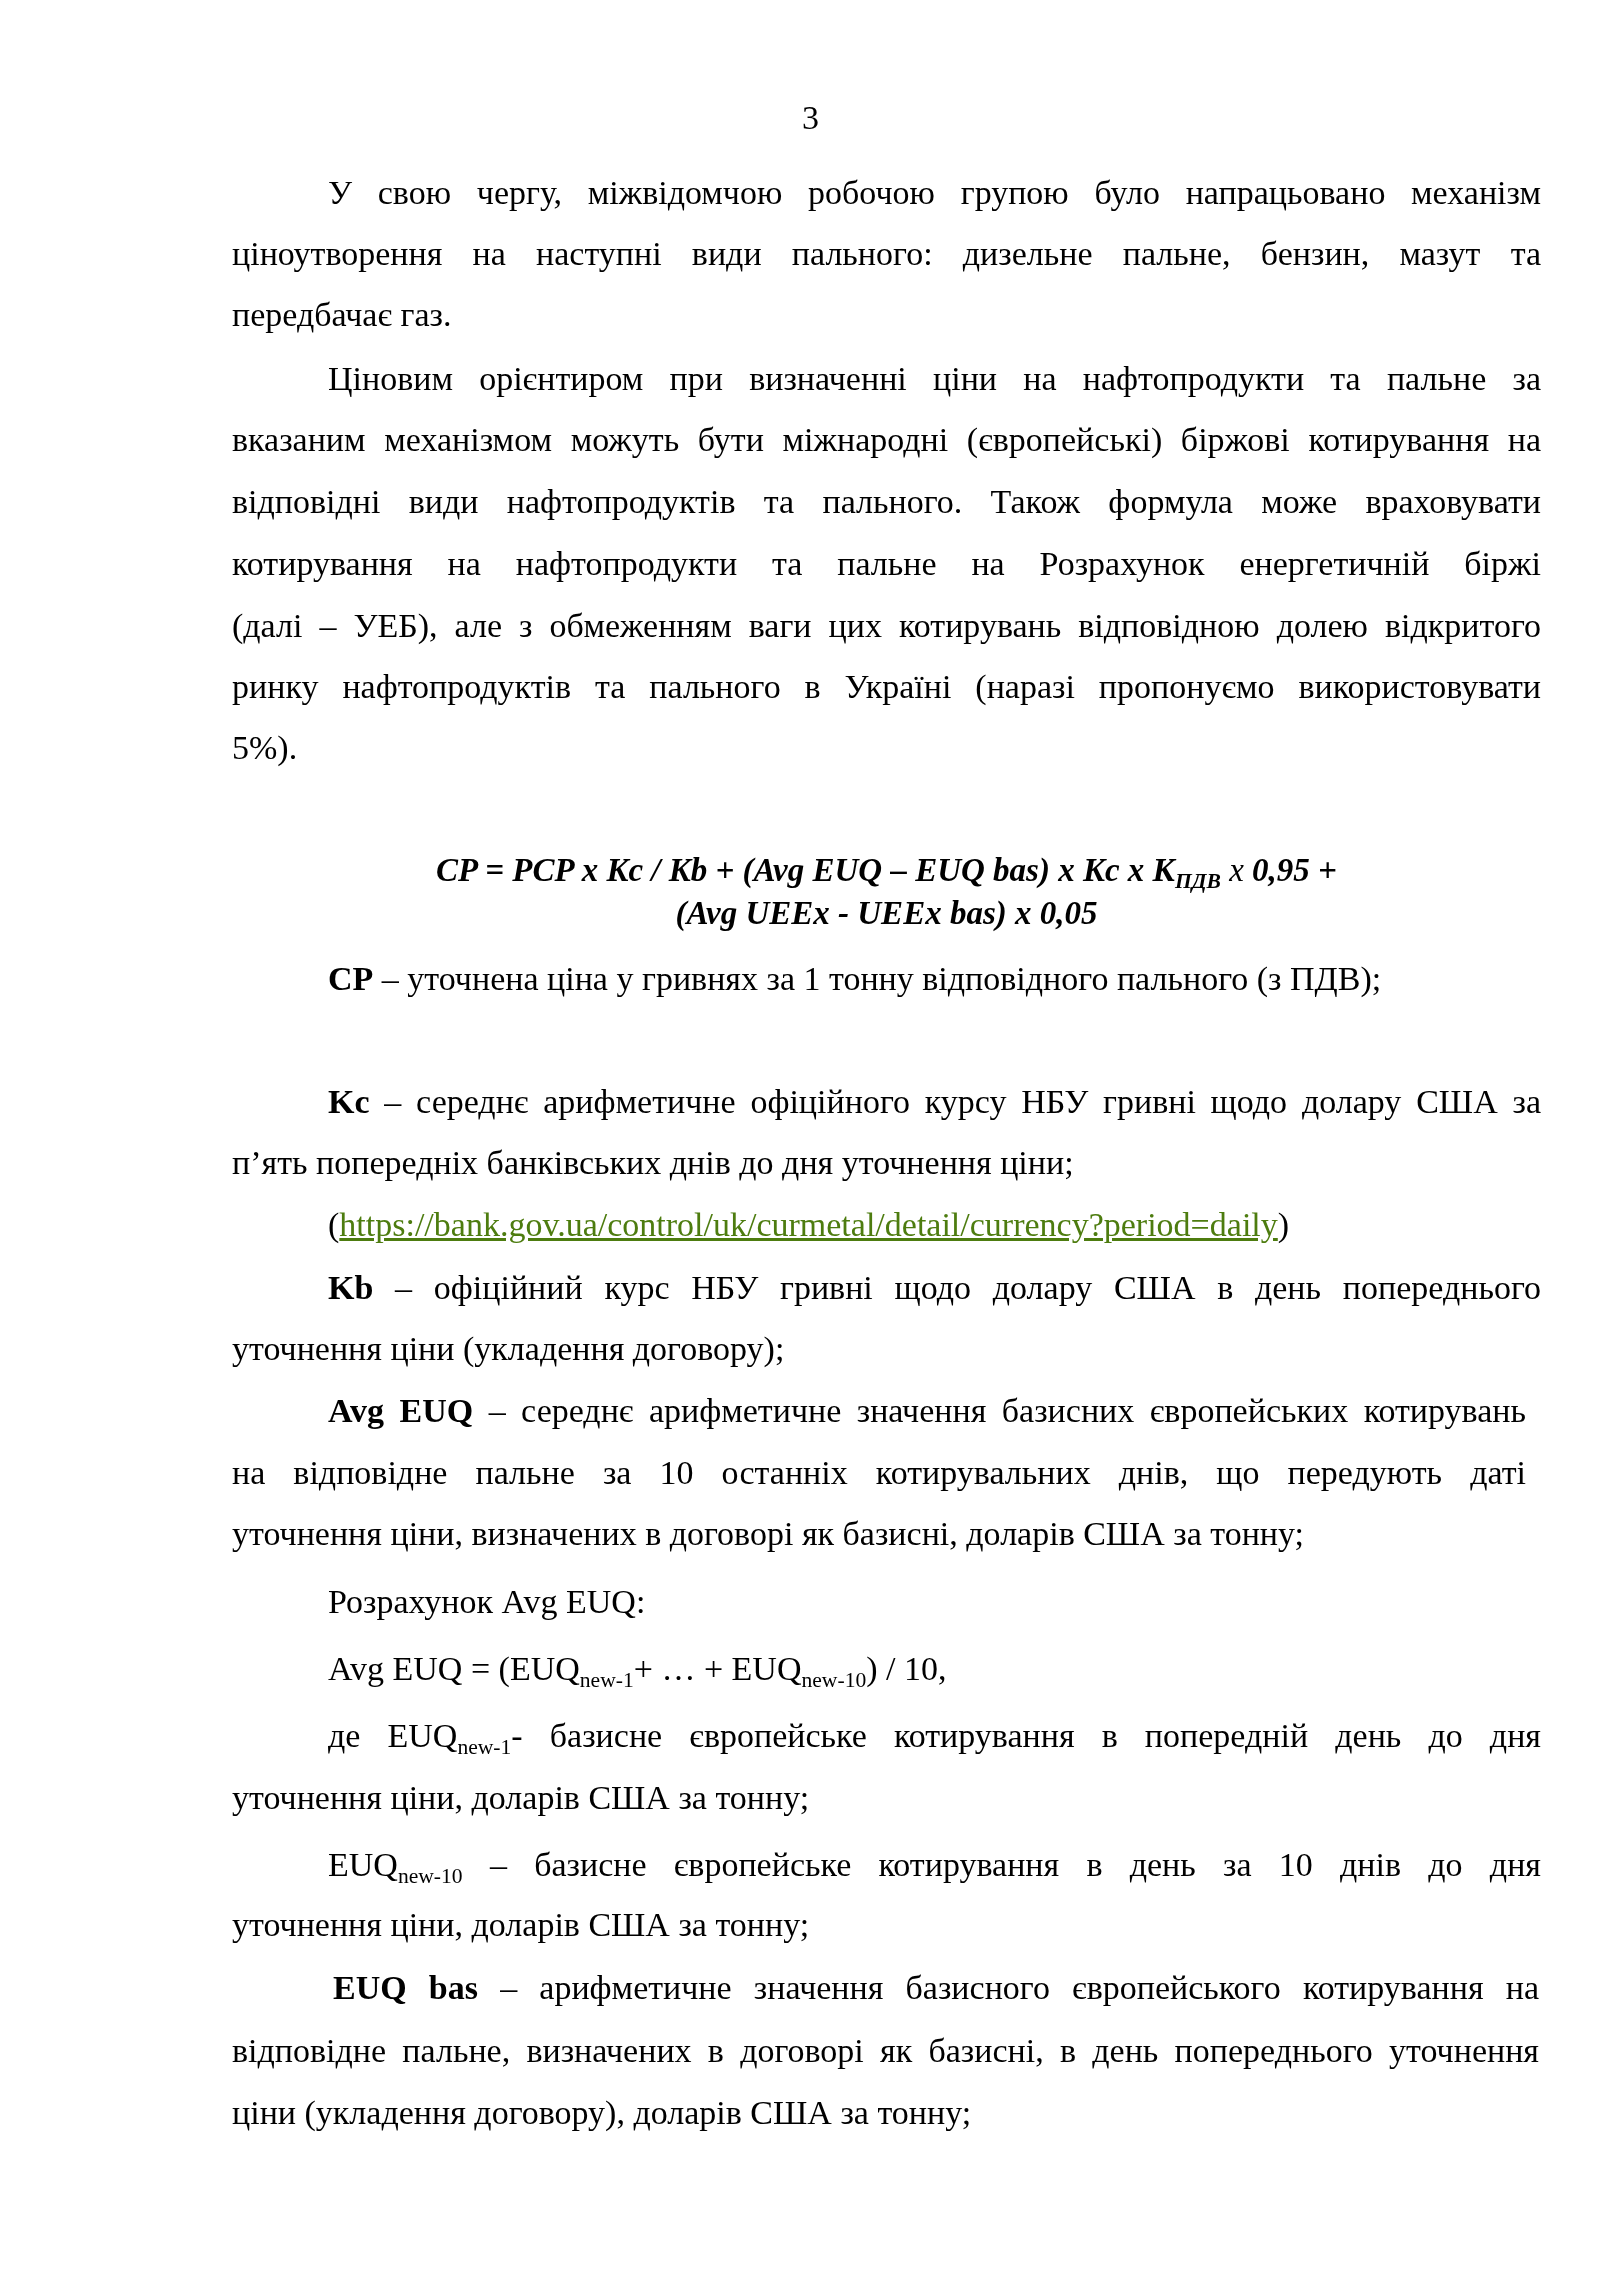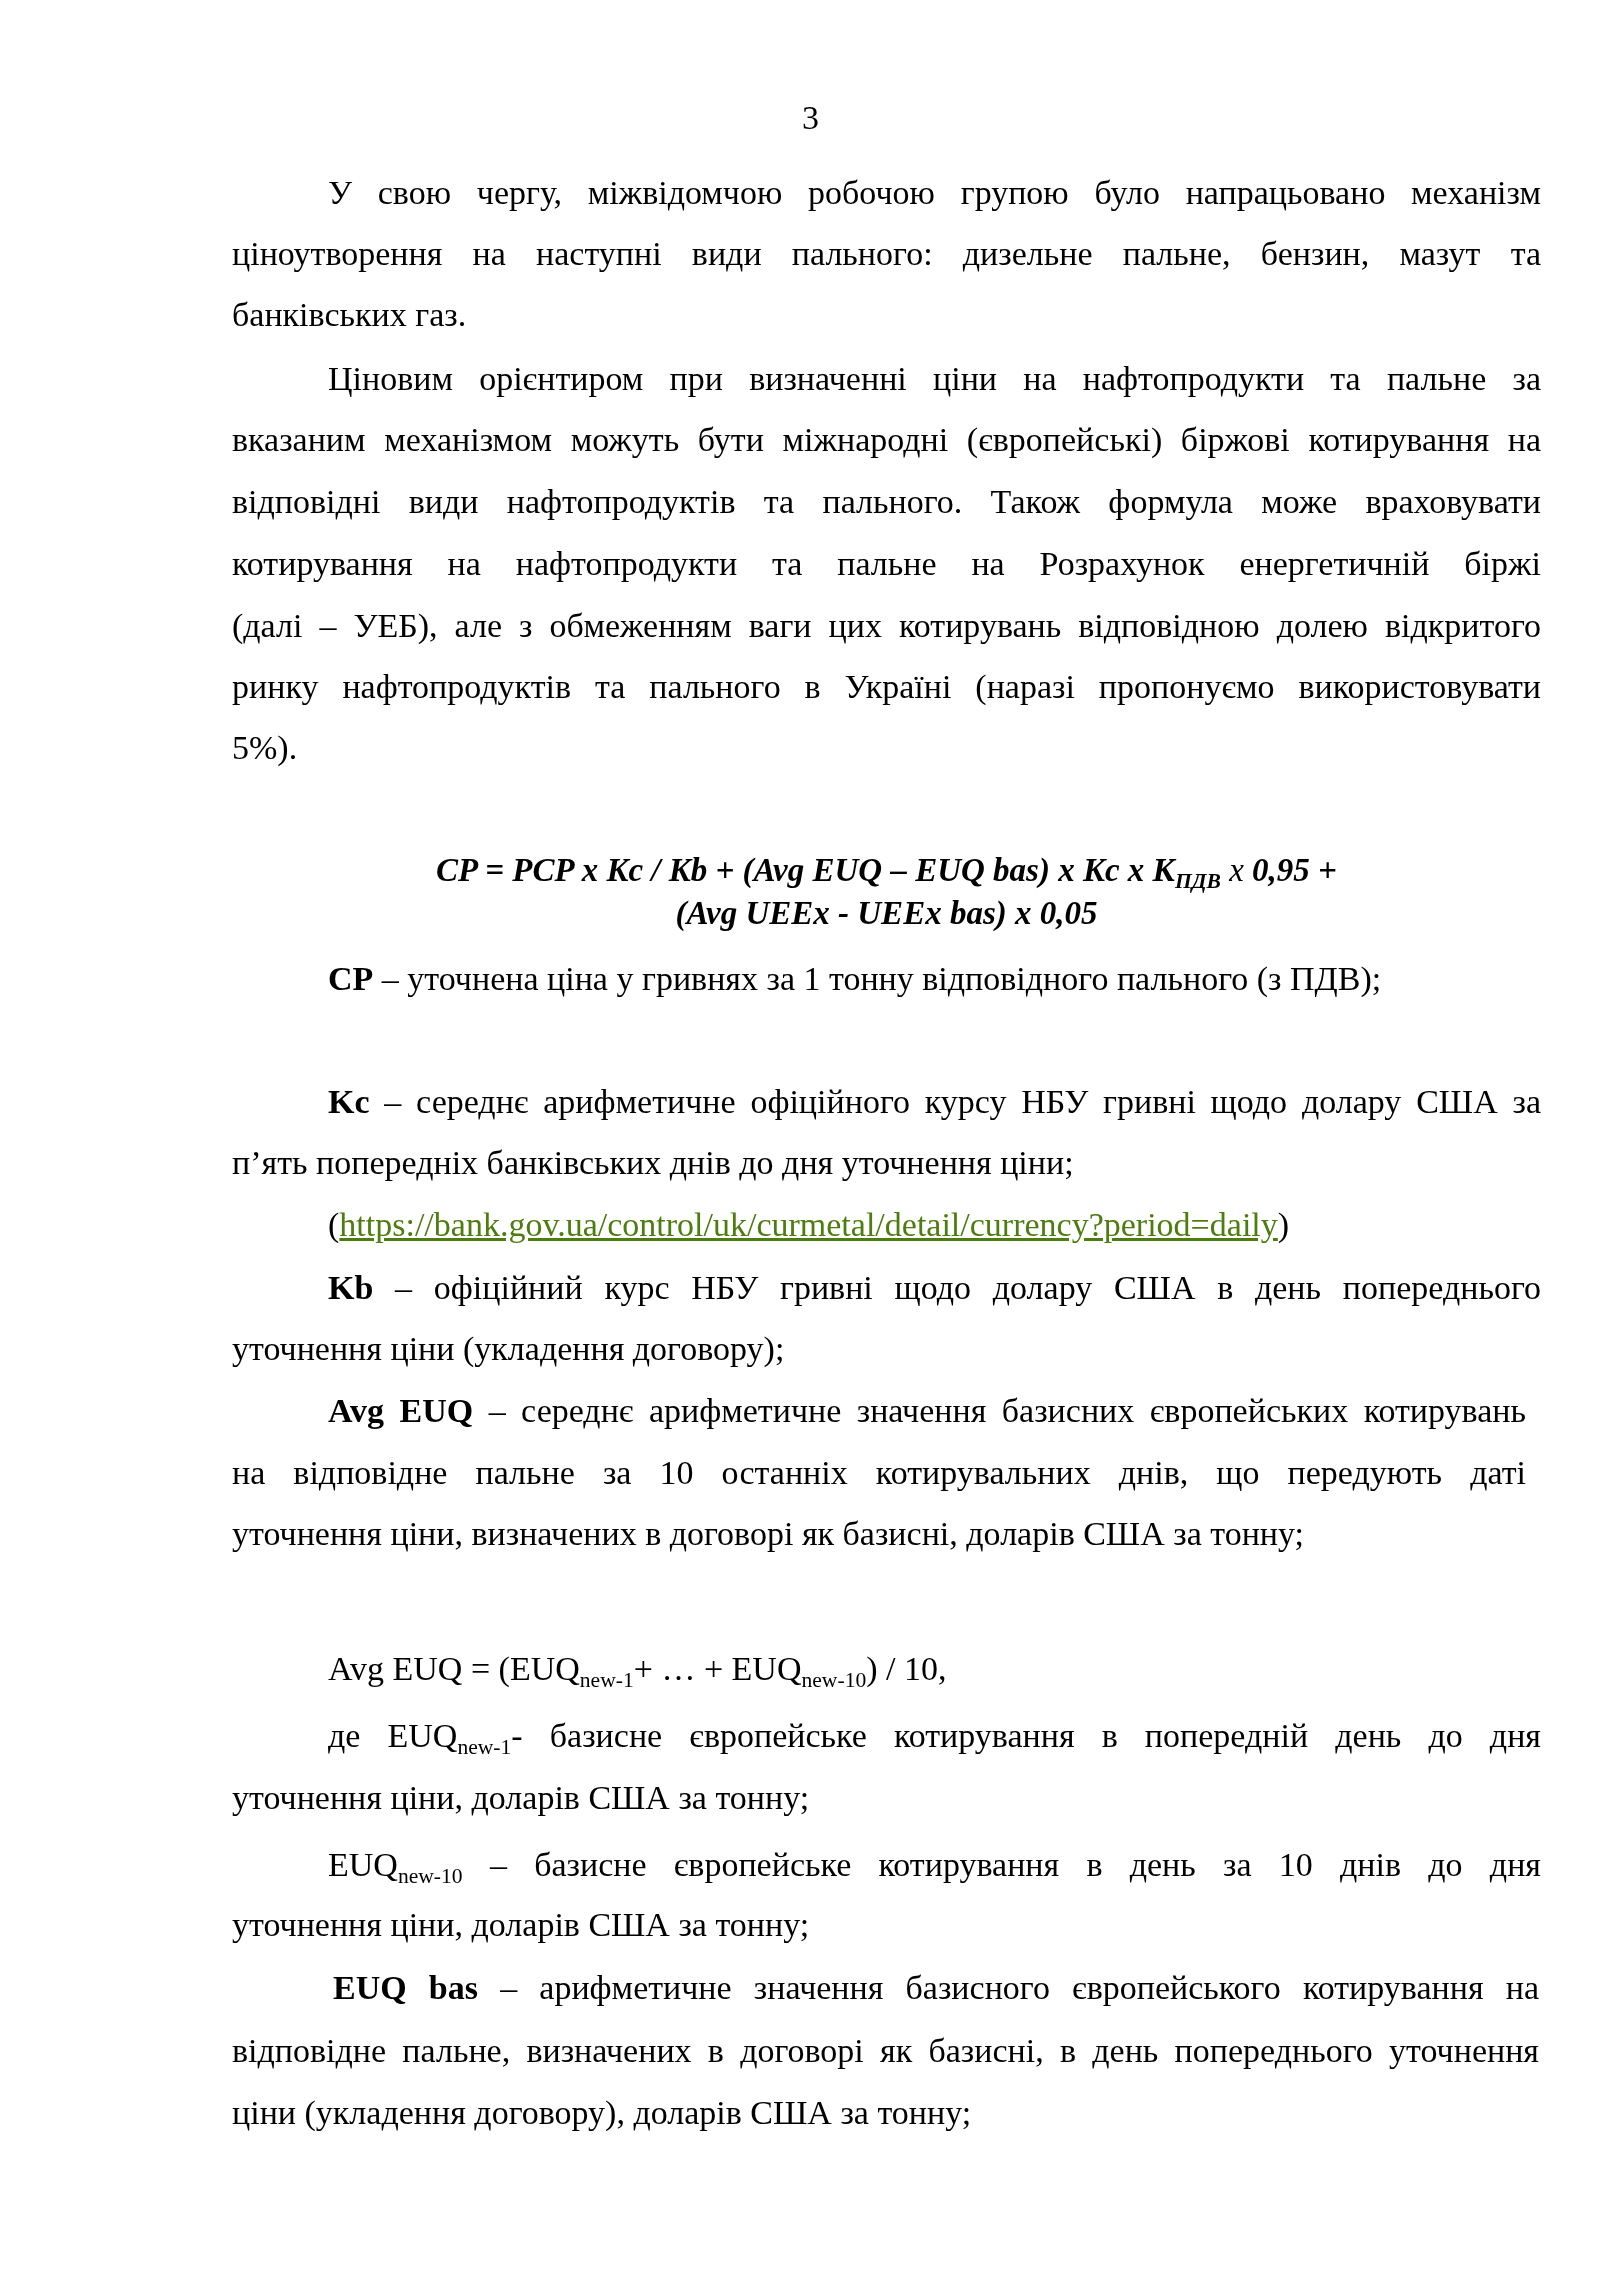--- a/index.html
+++ b/index.html
@@ -22,21 +22,21 @@
 </head>
 <body>
 
 <div class="page">
 
   <div class="pageno">3</div>
 
   <div>
     <div class="ln ind just" style="top:173px">У свою чергу, міжвідомчою робочою групою було напрацьовано механізм</div>
     <div class="ln just" style="top:234px">ціноутворення на наступні види пального: дизельне пальне, бензин, мазут та</div>
-    <div class="ln" style="top:295px">банківських газ.</div>
+    <div class="ln" style="top:295px">передбачає газ.</div>
   </div>
 
   <div>
     <div class="ln ind just" style="top:359px">Ціновим орієнтиром при визначенні ціни на нафтопродукти та пальне за</div>
     <div class="ln just" style="top:420px">вказаним механізмом можуть бути міжнародні (європейські) біржові котирування на</div>
     <div class="ln just" style="top:482px">відповідні види нафтопродуктів та пального. Також формула може враховувати</div>
     <div class="ln just" style="top:544px">котирування на нафтопродукти та пальне на Розрахунок енергетичній біржі</div>
     <div class="ln just" style="top:606px">(далі – УЕБ), але з обмеженням ваги цих котирувань відповідною долею відкритого</div>
     <div class="ln just" style="top:667px">ринку нафтопродуктів та пального в Україні (наразі пропонуємо використовувати</div>
     <div class="ln" style="top:728px">5%).</div>
@@ -73,20 +73,21 @@
   </div>
 
   <div>
     <div class="ln ind just" style="top:1391px; width:1198px">
       <span class="b">Avg EUQ</span><span> – середнє арифметичне значення базисних європейських котирувань</span>
     </div>
     <div class="ln just" style="top:1453px; width:1294px">на відповідне пальне за 10 останніх котирувальних днів, що передують даті</div>
     <div class="ln" style="top:1514px">уточнення ціни, визначених в договорі як базисні, доларів США за тонну;</div>
   </div>
 
+  <div class="ln ind" style="top:1582px">Розрахунок Avg EUQ:</div>
   <div class="ln ind" style="top:1649px">
     <span>Avg EUQ = (EUQ</span><sub>new-1</sub><span>+ … + EUQ</span><sub>new-10</sub><span>) / 10,</span>
   </div>
 
   <div>
     <div class="ln ind just" style="top:1716px">
       <span>де EUQ</span><sub>new-1</sub><span>- базисне європейське котирування в попередній день до дня</span>
     </div>
     <div class="ln" style="top:1778px">уточнення ціни, доларів США за тонну;</div>
   </div>

